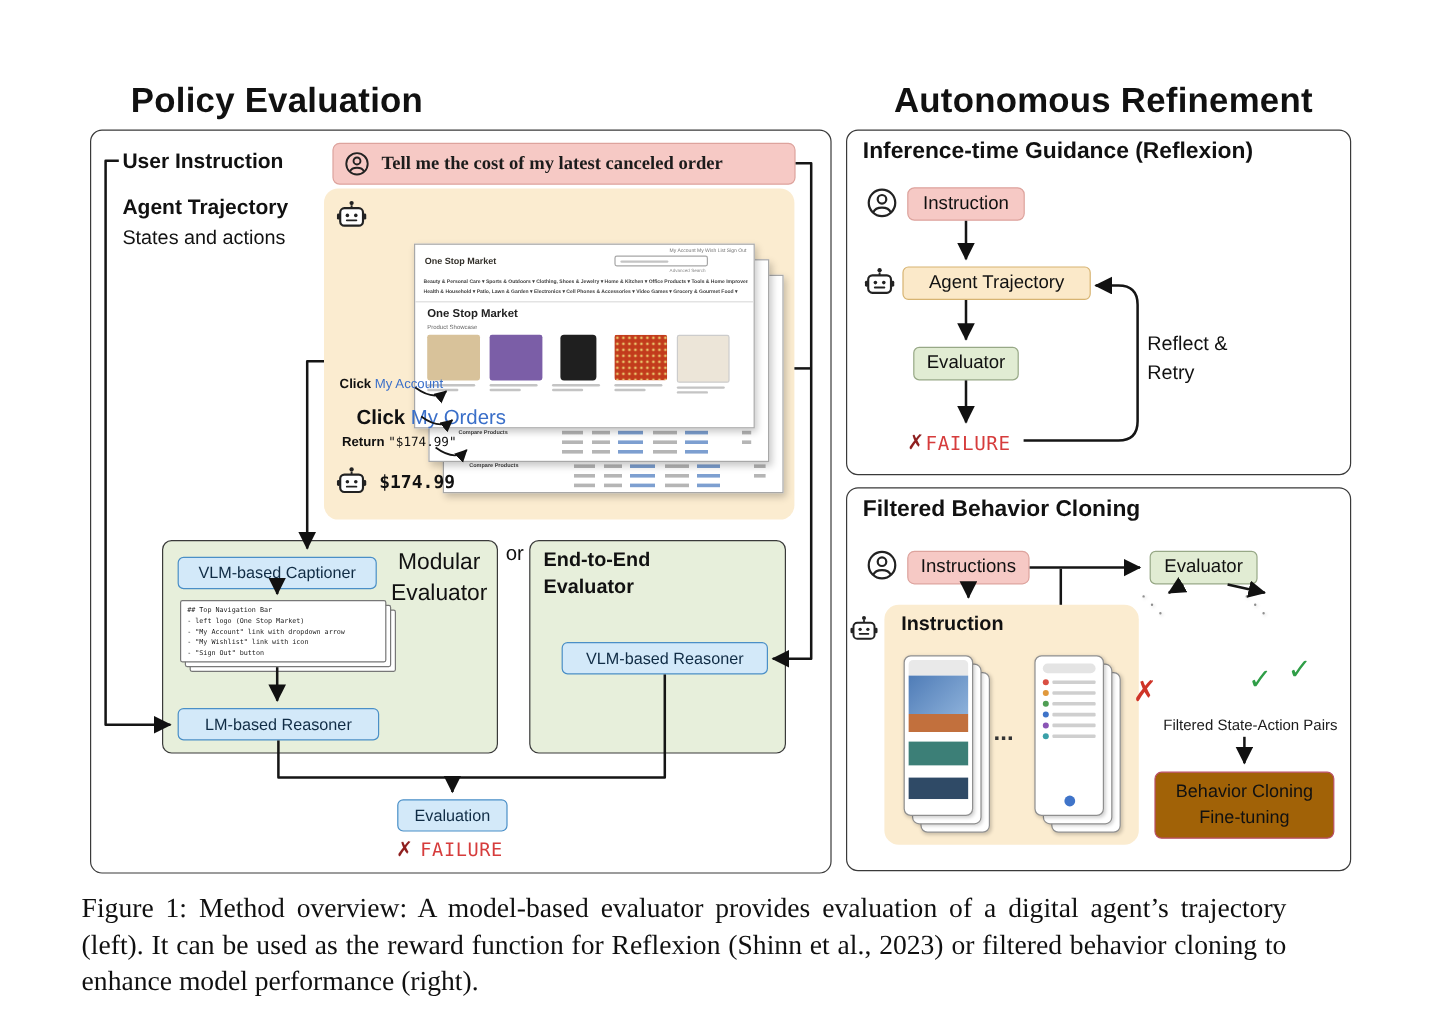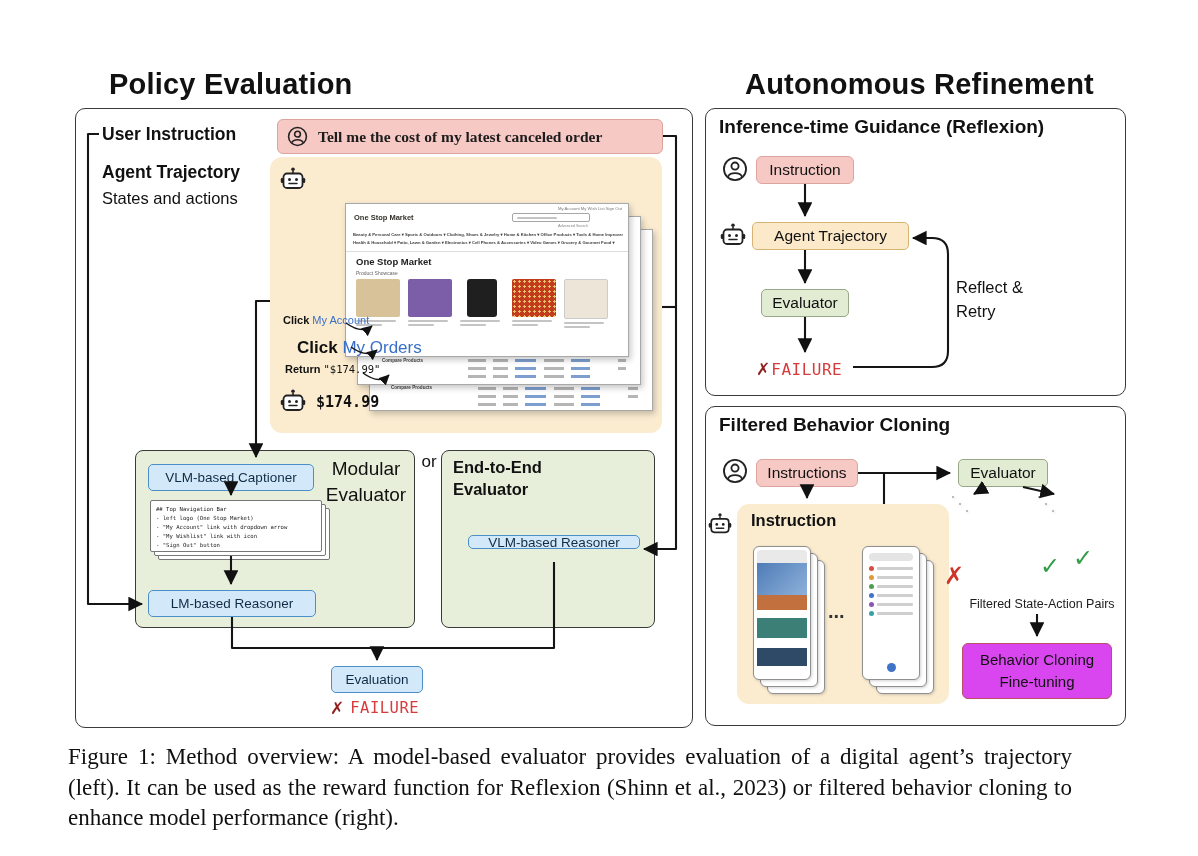--- a/index.html
+++ b/index.html
@@ -182,21 +182,21 @@
 
 <div class="abs bluebox" style="left:148px;top:590px;width:168px;height:27px">LM-based Reasoner</div>
 
 <div class="abs" style="left:417px;top:452px;width:24px;text-align:center;font-size:17px">or</div>
 
 <div class="abs greenpanel" style="left:441px;top:450px;width:214px;height:178px"></div>
 <div class="abs" style="left:453px;top:456px;font-size:16.5px;font-weight:700;line-height:1.35">
   <div>End-to-End</div>
   <div>Evaluator</div>
 </div>
-<div class="abs bluebox" style="left:468px;top:535px;width:172px;height:14px">VLM-based Reasoner</div>
+<div class="abs bluebox" style="left:468px;top:535px;width:172px;height:27px">VLM-based Reasoner</div>
 
 <div class="abs bluebox" style="left:331px;top:666px;width:92px;height:27px">Evaluation</div>
 <div class="abs failure-row" style="left:330px;top:698px">
   <span class="mark" style="font-size: 17px; color: rgb(143, 31, 31);">✗</span>
   <span class="failure-txt" style="color: rgb(214, 60, 60);">FAILURE</span>
 </div>
 
 <div class="abs panel" style="left:705px;top:108px;width:421px;height:288px"></div>
 <div class="abs" style="left:719px;top:116px;font-size:19px;font-weight:700">Inference-time Guidance (Reflexion)</div>
 
@@ -322,21 +322,21 @@
   <div class="scr">
     <div style="height:8px;background:#e4e4e4"></div>
 
   </div>
 </div>
 <div class="abs mark" style="left: 1040px; top: 552px; font-size: 24px; color: rgb(47, 158, 71);">✓</div>
 <div class="abs mark" style="left: 1073px; top: 544px; font-size: 24px; color: rgb(47, 158, 71);">✓</div>
 
 <div class="abs" style="left:960px;top:597px;width:164px;text-align:center;font-size:12.5px;color:#1c1c1c">Filtered State-Action Pairs</div>
 
-<div class="abs" style="left:962px;top:643px;width:150px;height:56px;background:#d946ef;border:1.5px solid #bb4f68;border-radius:6px;display:flex;flex-direction:column;align-items:center;justify-content:center;font-size:15px;line-height:1.5">
+<div class="abs" style="left:962px;top:643px;width:150px;height:56px;background:#a16207;border:1.5px solid #bb4f68;border-radius:6px;display:flex;flex-direction:column;align-items:center;justify-content:center;font-size:15px;line-height:1.5">
   <div>Behavior Cloning</div>
   <div>Fine-tuning</div>
 </div>
 
 <div class="abs caption" style="left:68px;top:742px;width:1004px">Figure 1: Method overview: A model-based evaluator provides evaluation of a digital agent’s trajectory (left). It can be used as the reward function for Reflexion (Shinn et al., 2023) or filtered behavior cloning to enhance model performance (right).</div>
 
 <svg class="overlay" width="1198" height="856" viewBox="0 0 1198 856">
   <defs>
     <marker id="arr" markerWidth="8" markerHeight="8" refX="6.5" refY="3.5" orient="auto">
       <path d="M0,0 L7,3.5 L0,7 Z" fill="#111"></path>

